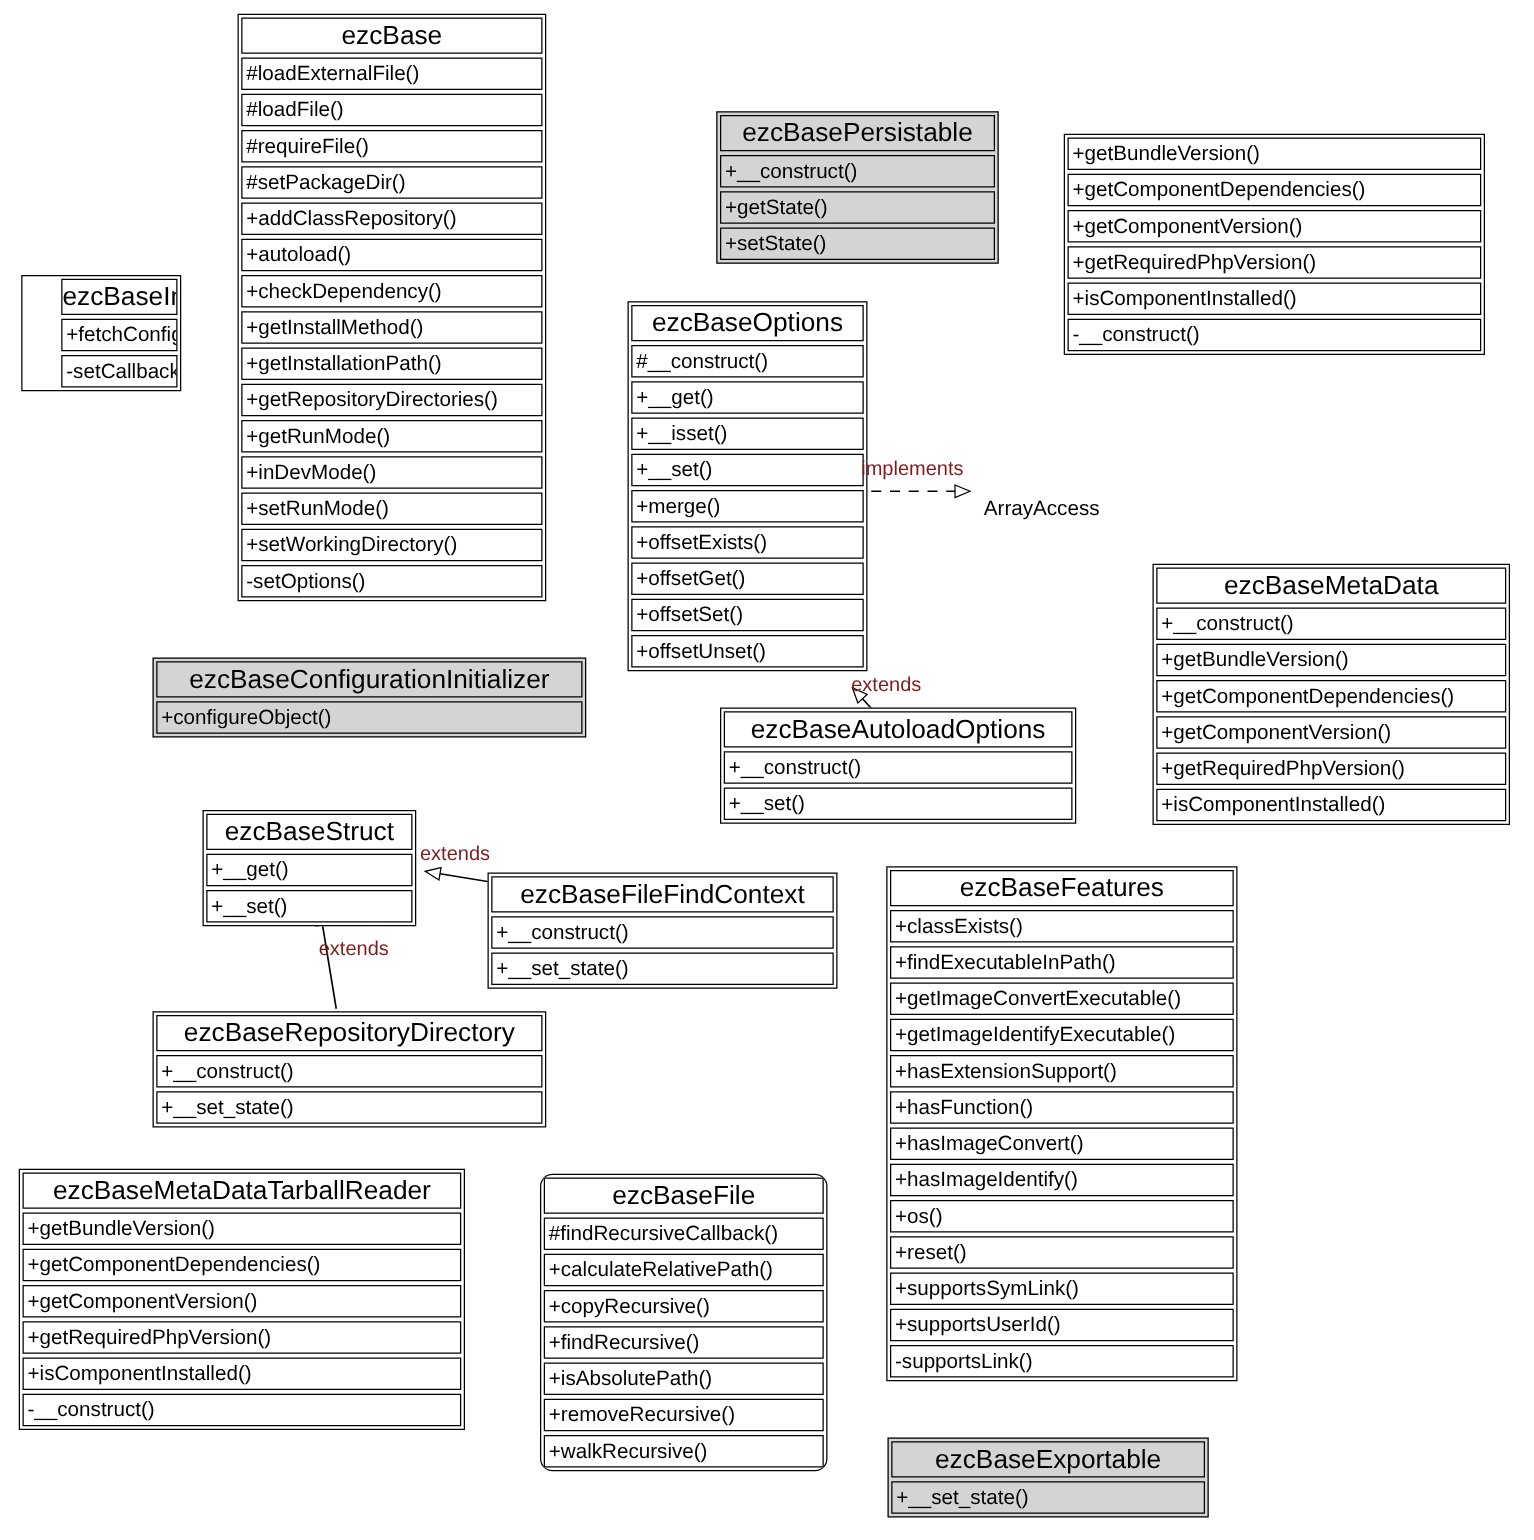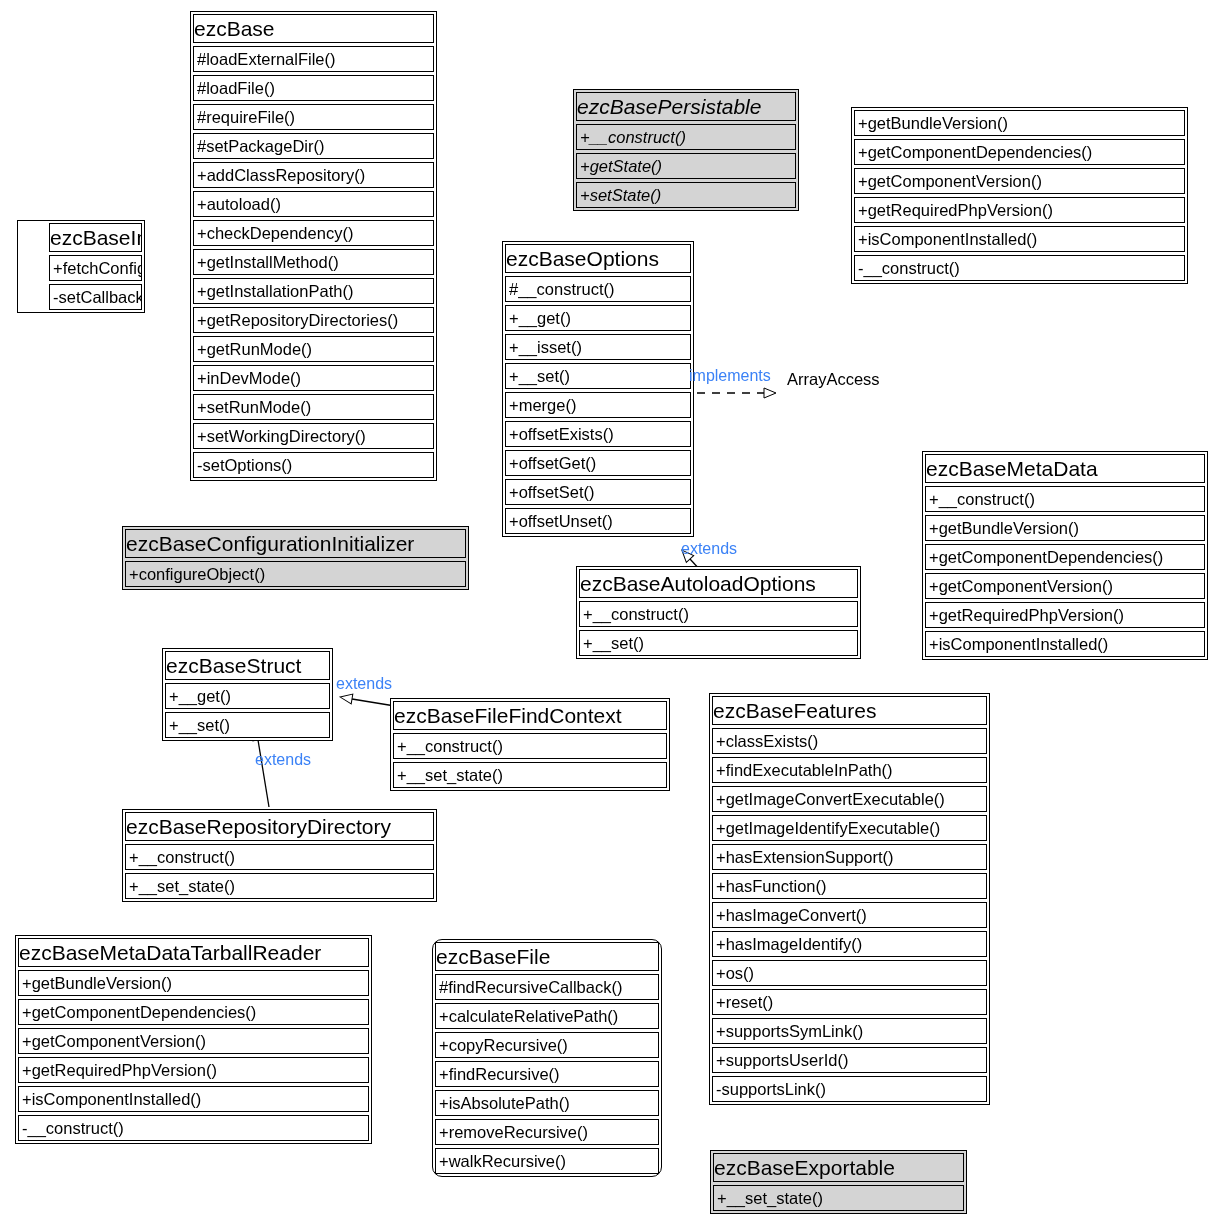--- a/index.html
+++ b/index.html
@@ -18,20 +18,21 @@
     padding:2px;
     box-sizing:border-box;
     z-index:2;
   }
   .uml-class.interface, .uml-class.interface .uml-title, .uml-class.interface .uml-row {
     background:var(--interface-fill,#d4d4d4);
   }
   .uml-title {
     border:1px solid #000;
     height:27px; line-height:27px;
+    text-align:center;
     font-size:21px;
     color:#000;
     white-space:nowrap;
     overflow:hidden;
     margin-bottom:3px;
     background:#fff;
   }
   .uml-row {
     border:1px solid #000;
     height:24px; line-height:24px;
@@ -40,21 +41,21 @@
     padding-left:3px;
     white-space:nowrap;
     overflow:hidden;
     margin-bottom:3px;
     background:#fff;
   }
   .uml-row:last-child { margin-bottom:0; }
   .rel-label {
     position:absolute;
     font-size:16px;
-    color:#3b82f6;
+    color:#7f1d1d;
     white-space:nowrap;
     z-index:3;
   }
   .ext-type {
     position:absolute;
     font-size:16.5px;
     color:#000;
     white-space:nowrap;
     z-index:3;
   }
@@ -70,21 +71,21 @@
         <path d="M1,2 L13,7 L1,12 Z" fill="#ffffff" stroke="#000000" stroke-width="1"></path>
       </marker>
     </defs>
     <line x1="697" y1="393" x2="764" y2="393" stroke="#000" stroke-width="1.3" stroke-dasharray="8,7" marker-end="url(#hollow-tri)"></line>
     <line x1="701" y1="571" x2="690" y2="559" stroke="#000" stroke-width="1.3" marker-end="url(#hollow-tri)"></line>
     <line x1="401" y1="707" x2="352" y2="699" stroke="#000" stroke-width="1.3" marker-end="url(#hollow-tri)"></line>
     <line x1="269" y1="807" x2="258" y2="740" stroke="#000" stroke-width="1.3" marker-end="url(#hollow-tri)"></line>
   </svg>
 
   <div class="rel-label" style="left:689px; top:367px;">implements</div>
-  <div class="ext-type" style="left:787px; top:370px;">ArrayAccess</div>
+  <div class="ext-type" style="left:787px; top:398px;">ArrayAccess</div>
   <div class="rel-label" style="left:681px; top:540px;">extends</div>
   <div class="rel-label" style="left:336px; top:675px;">extends</div>
   <div class="rel-label" style="left:255px; top:751px;">extends</div>
 
   <div id="classes-container">
       <div class="uml-class" style="left: 190px; top: 11px; width: 247px;">
       <div class="uml-title">ezcBase</div>
     <div class="uml-row">#loadExternalFile()</div>
         <div class="uml-row">#loadFile()</div>
         <div class="uml-row">#requireFile()</div>
@@ -99,21 +100,21 @@
         <div class="uml-row">+inDevMode()</div>
         <div class="uml-row">+setRunMode()</div>
         <div class="uml-row">+setWorkingDirectory()</div>
         <div class="uml-row">-setOptions()</div>
       </div>
       <div class="uml-class" style="left: 17px; top: 220px; width: 128px; padding-left: 31px;">
       <div class="uml-title">ezcBaseInit</div>
     <div class="uml-row">+fetchConfig()</div>
         <div class="uml-row">-setCallback()</div>
       </div>
-      <div class="uml-class interface" style="left: 573px; top: 89px; width: 226px; font-style: italic;">
+      <div class="uml-class interface" style="left: 573px; top: 89px; width: 226px;">
       <div class="uml-title">ezcBasePersistable</div>
     <div class="uml-row">+__construct()</div>
         <div class="uml-row">+getState()</div>
         <div class="uml-row">+setState()</div>
       </div>
       <div class="uml-class" style="left: 851px; top: 107px; width: 337px;">
     <div class="uml-row">+getBundleVersion()</div>
         <div class="uml-row">+getComponentDependencies()</div>
         <div class="uml-row">+getComponentVersion()</div>
         <div class="uml-row">+getRequiredPhpVersion()</div>

